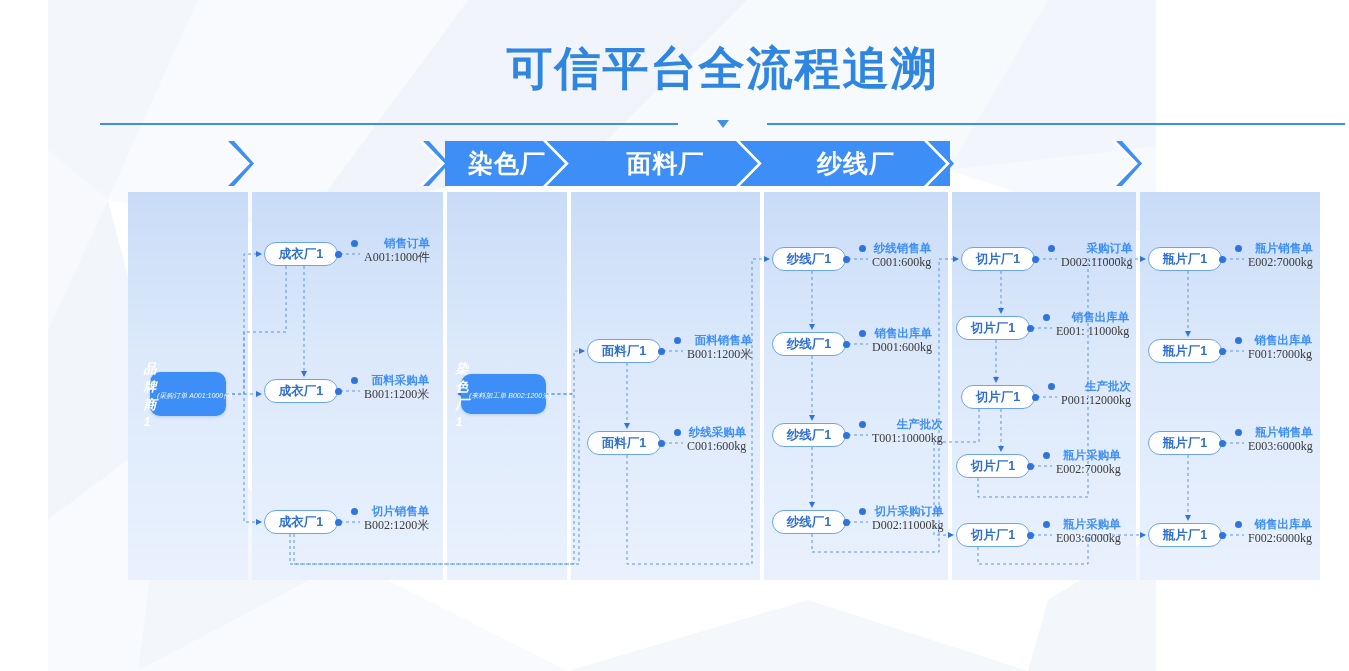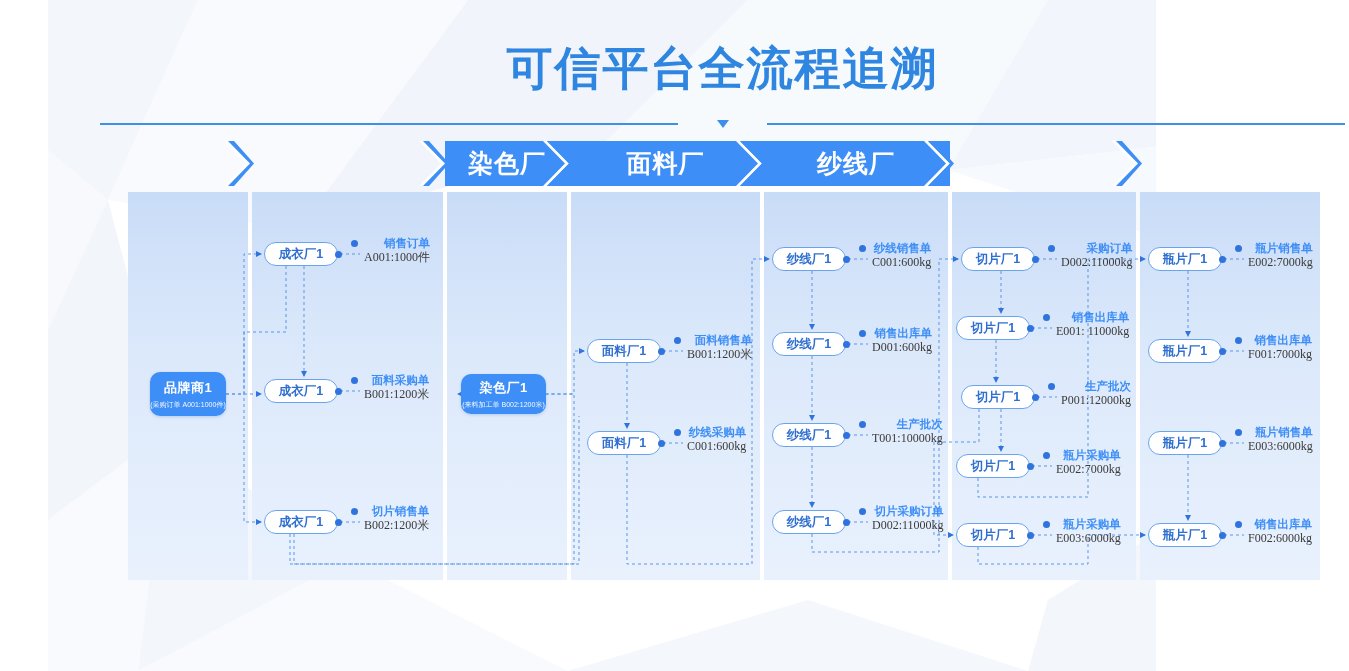--- a/index.html
+++ b/index.html
@@ -57,22 +57,22 @@
     border:1.3px solid #6aa4ee;display:flex;align-items:center;justify-content:center;
     color:#2f6fd0;font-size:12.5px;font-weight:bold;z-index:6;
     white-space:nowrap;
   }
   .node .dot{
     position:absolute;right:-4.5px;top:50%;margin-top:-3.5px;
     width:7px;height:7px;border-radius:50%;background:#2f74de;
   }
   .node-big{
     position:absolute;border-radius:10px;background:#3d8ef7;color:#fff;
-    display:flex;flex-direction:column;align-items:center;justify-content:center;
-    z-index:6;box-shadow:0 1px 3px rgba(50,110,200,.25);
+    display:flex;flex-direction:row;align-items:center;justify-content:center;
+    z-index:6;box-shadow:0 1px 3px rgba(50,110,200,.25);font-style:italic;
   }
   .node-big .t{font-size:13px;font-weight:bold;letter-spacing:.5px;}
   .node-big .s{font-size:7px;margin-top:3px;opacity:.95;white-space:nowrap;}
 
   
   .doc{position:absolute;z-index:6;white-space:nowrap;text-align:right;}
   .doc .bullet{
     position:absolute;left:-13px;top:3px;width:7px;height:7px;border-radius:50%;
     background:#2f74de;
   }

